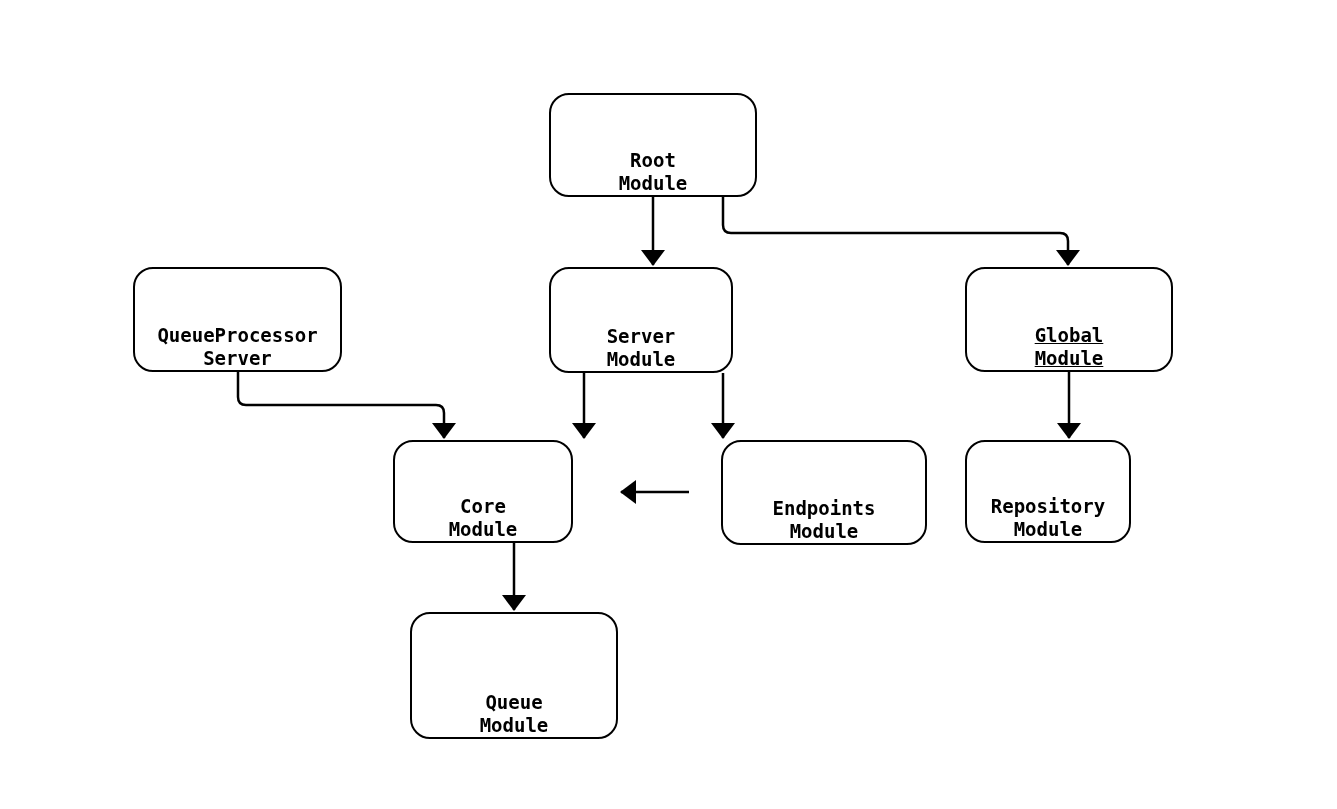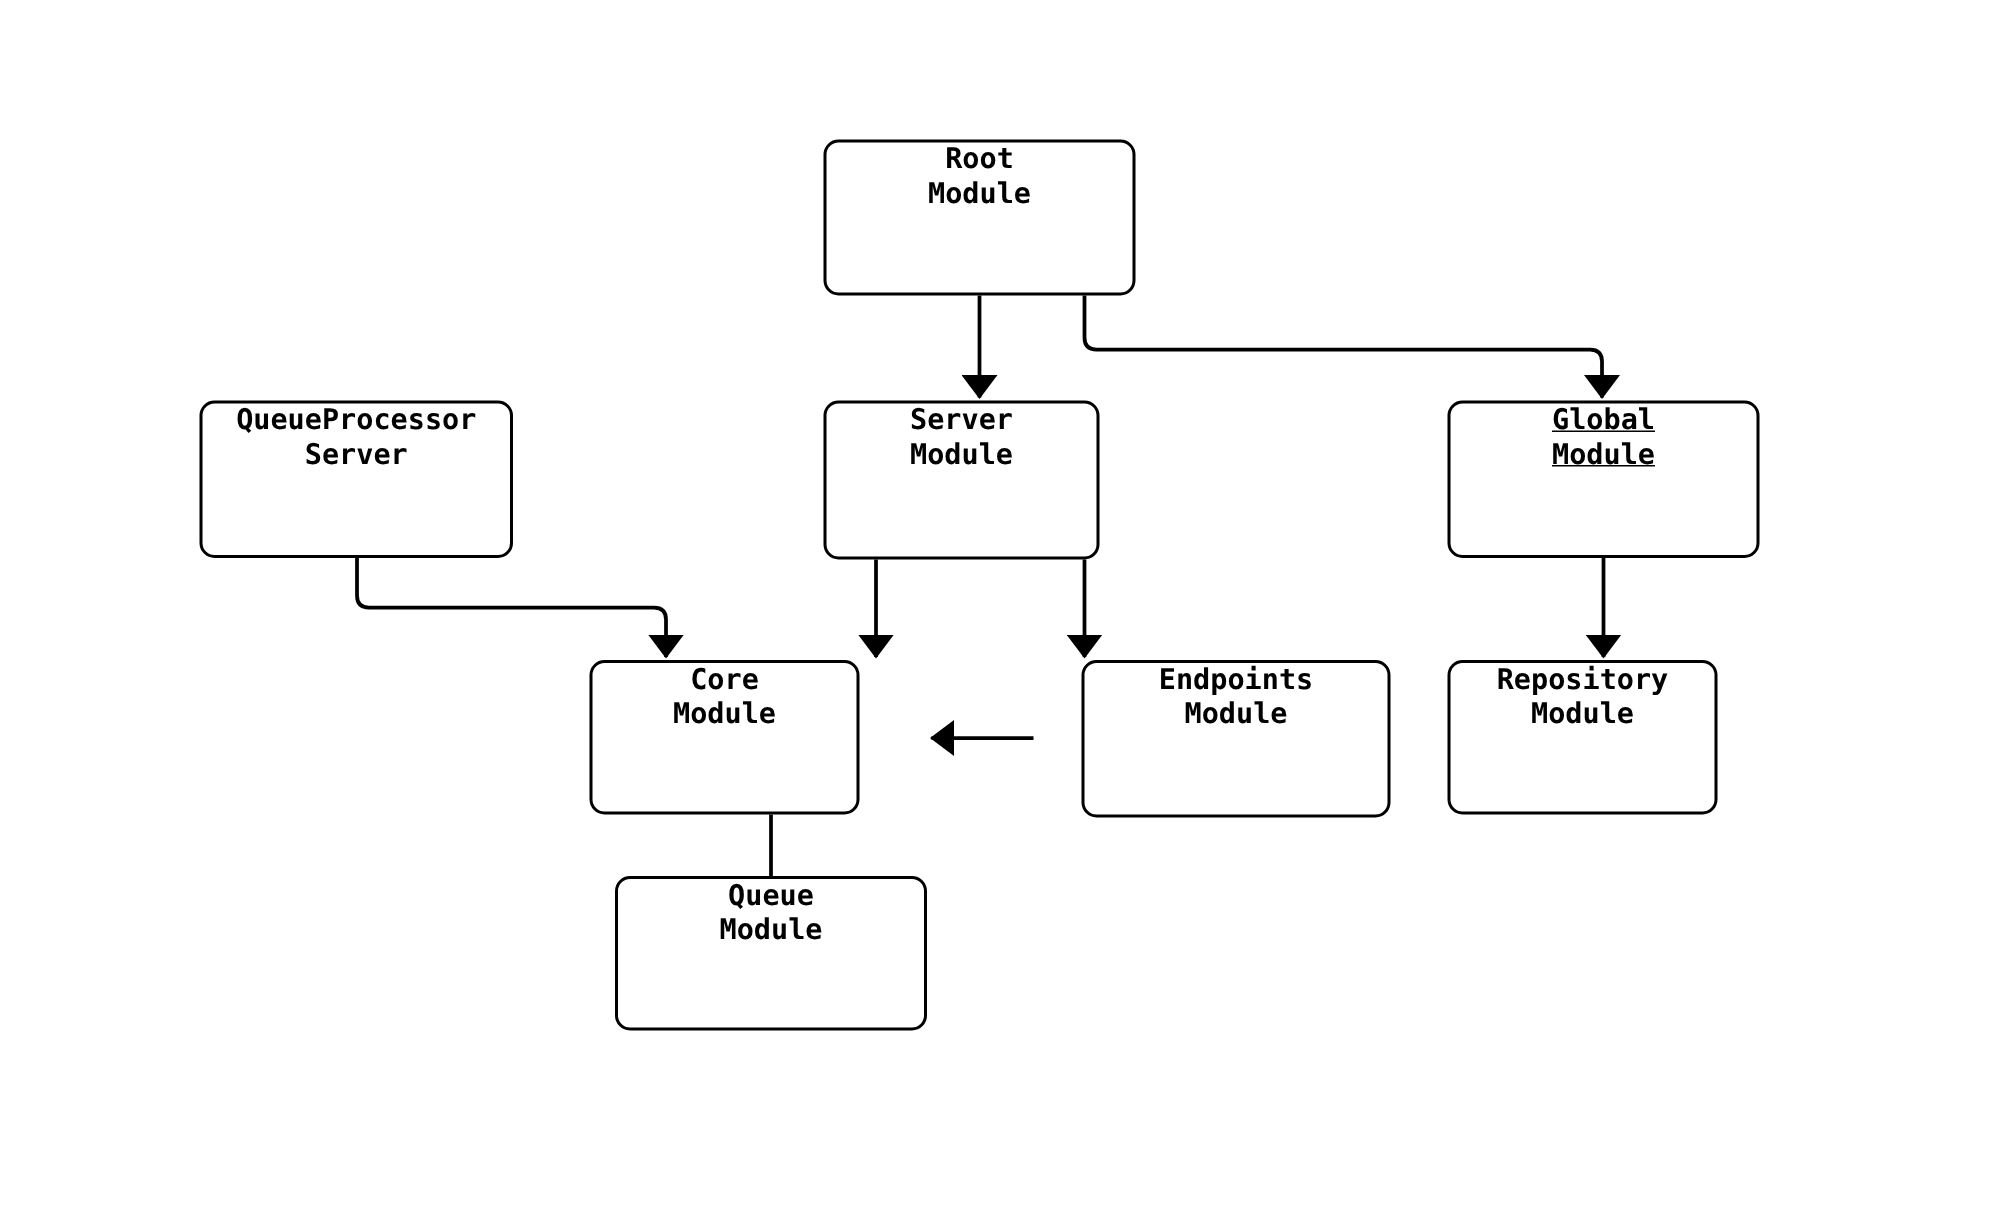--- a/index.html
+++ b/index.html
@@ -25,42 +25,42 @@
   #edges path.edge {
     stroke: #000000;
     stroke-width: 2.5;
     fill: none;
   }
   .node {
     position: absolute;
     box-sizing: border-box;
     background: #ffffff;
     border: 2.5px solid #000000;
-    border-radius: 10px;
+    border-radius: 20px;
     display: flex;
-    align-items: flex-start;
+    align-items: flex-end;
     justify-content: center;
   }
   .node .label {
     font-weight: bold;
     font-size: 19px;
     line-height: 23px;
     color: #000000;
     text-align: center;
     white-space: pre-line;
   }
   
   #node-root          { left: 549px; top:  93px; width: 208px; height: 104px; }
   #node-queueprocessor{ left: 133px; top: 267px; width: 209px; height: 105px; }
   #node-server        { left: 549px; top: 267px; width: 184px; height: 106px; }
   #node-global        { left: 965px; top: 267px; width: 208px; height: 105px; text-decoration: underline; }
   #node-core          { left: 393px; top: 440px; width: 180px; height: 103px; }
   #node-endpoints     { left: 689px; top: 440px; width: 206px; height: 105px; margin-left: 32px; }
-  #node-repository    { left: 965px; top: 440px; width: 180px; height: 103px; }
-  #node-queue         { left: 410px; top: 584px; width: 208px; height: 103px; }
+  #node-repository    { left: 965px; top: 440px; width: 166px; height: 103px; }
+  #node-queue         { left: 410px; top: 612px; width: 208px; height: 127px; }
 </style>
 </head>
 <body>
 
 <div id="canvas">
 
   <svg id="edges" viewBox="0 0 1337 809" xmlns="http://www.w3.org/2000/svg">
     <defs>
       <marker id="arrow" viewBox="0 0 16 24" refX="15" refY="12" markerWidth="16" markerHeight="24" markerUnits="userSpaceOnUse" orient="auto">
         <path d="M0,0 L16,12 L0,24 Z" fill="#000000"></path>

